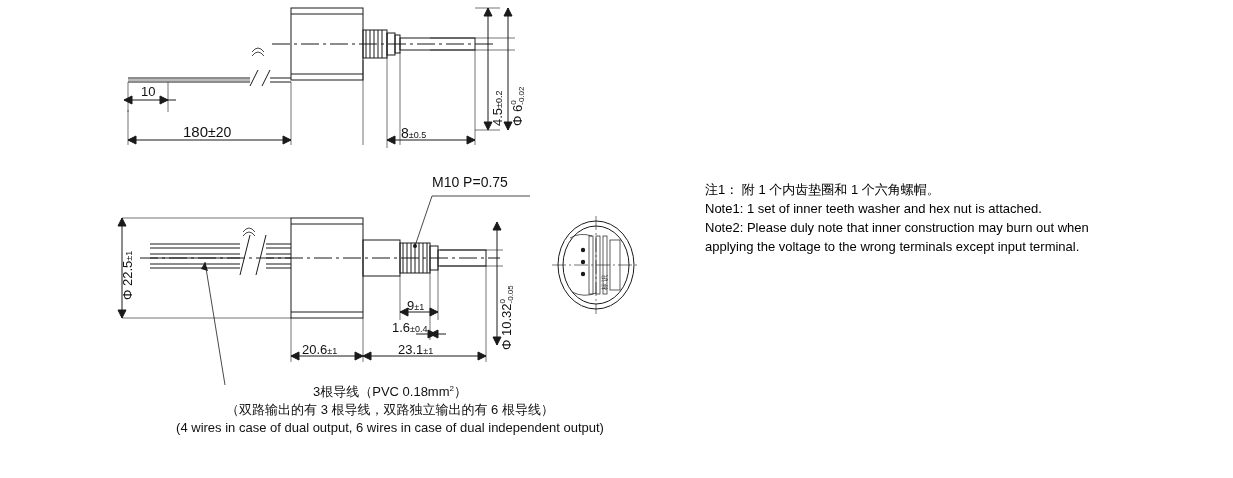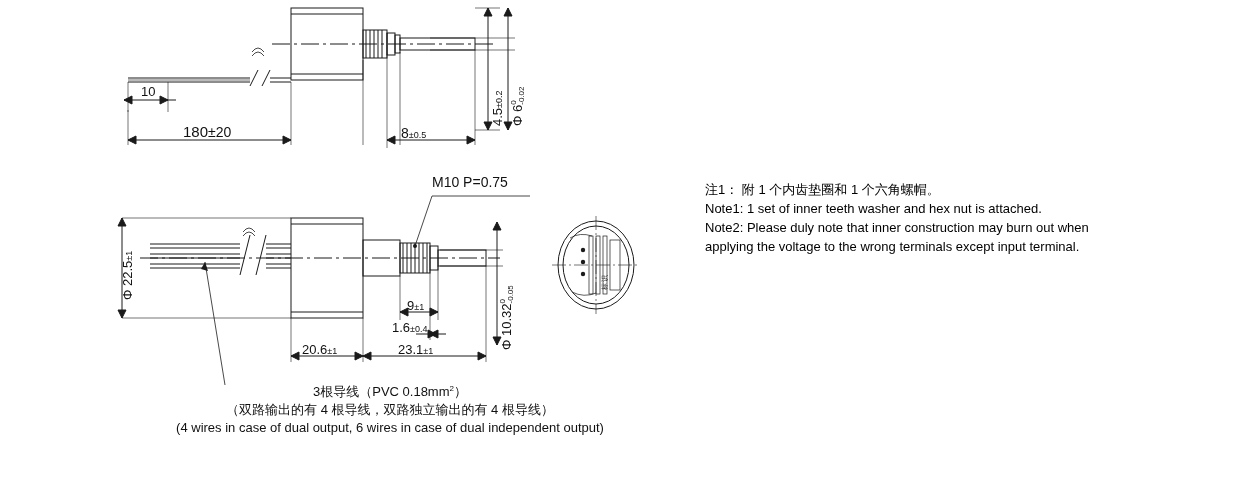--- a/index.html
+++ b/index.html
@@ -226,21 +226,21 @@
   <div class="lbl rot" style="left:497px;top:350px;transform:rotate(-90deg);">
     <span style="font-size:13px;">Φ 10.32</span><span class="tolbox"><span style="display:block;">0</span><span style="display:block;">-0.05</span></span>
   </div>
 
   <div class="lbl rot" style="left:600px;top:290px;transform:rotate(-90deg);font-size:7px;letter-spacing:1px;color:#333;">标识</div>
 
   <div class="cap" style="left:10px;top:380px;width:760px;">
     <div>
       <span>3根导线（PVC 0.18mm</span><span class="sup">2</span><span>）</span>
     </div>
-    <div>（双路输出的有 4 根导线，双路独立输出的有 4 根导线）</div>
+    <div>（双路输出的有 3 根导线，双路独立输出的有 6 根导线）</div>
     <div>(4 wires in case of dual output, 6 wires in case of dual independent output)</div>
   </div>
 
   <div class="notes">
     <div>注1： 附 1 个内齿垫圈和 1 个六角螺帽。</div>
     <div>Note1: 1 set of inner teeth washer and hex nut is attached.</div>
     <div>Note2: Please duly note that inner construction may burn out when</div>
     <div>applying the voltage to the wrong terminals except input terminal.</div>
   </div>
 

